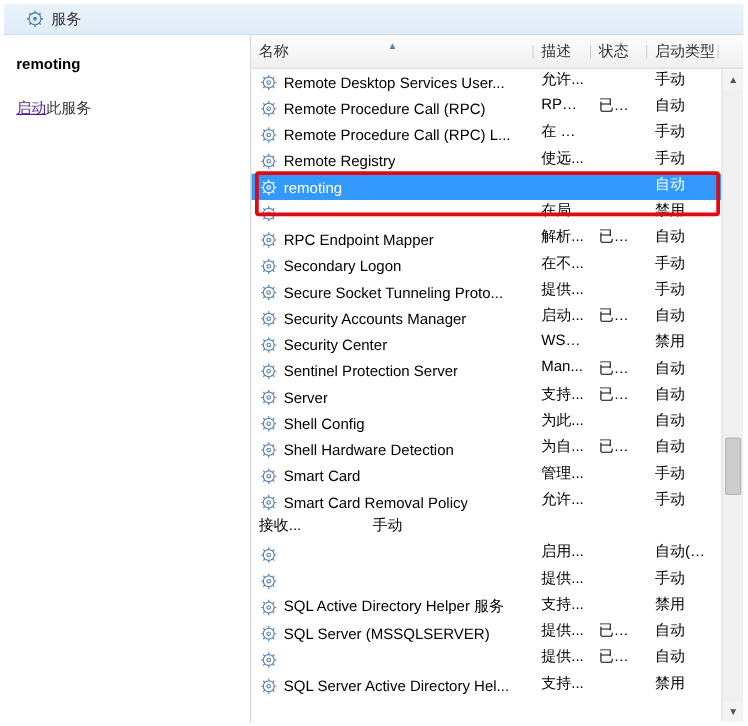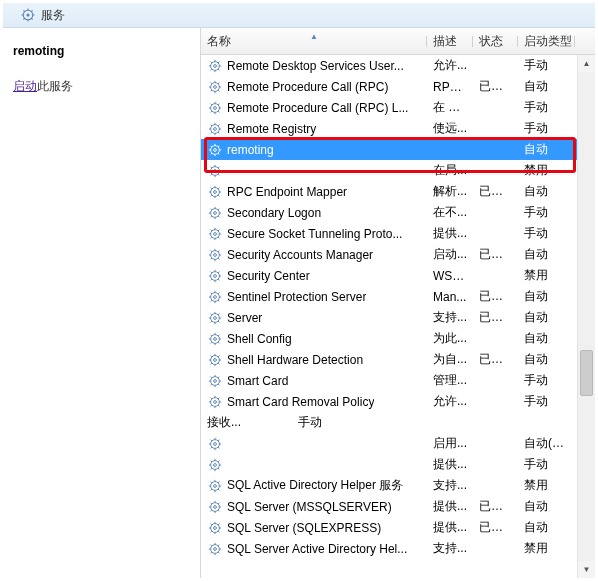--- a/index.html
+++ b/index.html
@@ -15,21 +15,21 @@
   .list-wrap{flex:1;display:flex;flex-direction:column;overflow:hidden;position:relative}
   .header-row{display:flex;background:linear-gradient(#fdfdfd,#f0f0f0);border-bottom:1px solid #d8d8d8;height:26px;align-items:center;user-select:none}
   .header-row .col{box-sizing:border-box;padding:0 6px;position:relative;font-size:12px;color:#333;white-space:nowrap;overflow:hidden}
   .header-row .col:after{content:"";position:absolute;right:0;top:3px;bottom:3px;width:1px;background:#d0d0d0}
   .col-name{width:226px}
   .col-desc{width:46px}
   .col-status{width:45px}
   .col-start{width:57px}
   .sort-arrow{position:absolute;left:50%;top:-1px;transform:translateX(-50%);font-size:8px;color:#5b86b4}
   .rows{flex:1;overflow:hidden;position:relative}
-  .row{display:flex;height:21px;align-items:center;font-size:12px;color:#000;white-space:nowrap}
+  .row{display:flex;height:21px;font-size:12px;color:#000;white-space:nowrap}
   .row .col{box-sizing:border-box;padding:0 6px;overflow:hidden;text-overflow:ellipsis}
   .row .col-name{display:flex;align-items:center;gap:4px}
   .row.selected{background:#3399ff;color:#fff}
   .row.selected .gear-icon svg path,.row.selected .gear-icon svg circle{stroke:#fff}
   .gear-icon{width:16px;height:16px;flex:0 0 16px;display:flex;align-items:center;justify-content:center}
   .gear-icon svg{display:block}
   .name-text{overflow:hidden;text-overflow:ellipsis}
   .highlight-box{position:absolute;border:3px solid #e30613;border-radius:3px;pointer-events:none;z-index:5}
   .scroll-area{position:absolute;right:0;top:0;bottom:0;width:17px;background:#f0f0f0;border-left:1px solid #e4e4e4;display:flex;flex-direction:column;align-items:center}
   .scroll-btn{width:17px;height:17px;display:flex;align-items:center;justify-content:center;font-size:8px;color:#555;background:#f4f4f4}
@@ -397,21 +397,20 @@
             </div>
             <div class="row">
               <div class="col col-name">
                 <span class="gear-icon">
                   <svg width="14" height="14" viewBox="0 0 16 16">
                     <circle cx="8" cy="8" r="5" fill="none" stroke="#5b86b4" stroke-width="1.1"></circle>
                     <circle cx="8" cy="8" r="1.6" fill="none" stroke="#5b86b4" stroke-width="1.1"></circle>
                     <path d="M8 1v2M8 13v2M1 8h2M13 8h2M3 3l1.4 1.4M11.6 11.6L13 13M3 13l1.4-1.4M11.6 4.4L13 3" stroke="#5b86b4" stroke-width="1.1" fill="none"></path>
                   </svg>
                 </span>
-                <span class="name-text">SQL Server (SQLEXPRESS)</span>
               </div>
               <div class="col col-desc">提供...</div>
               <div class="col col-status">已启动</div>
               <div class="col col-start">自动</div>
             </div>
             <div class="row">
               <div class="col col-name">
                 <span class="gear-icon">
                   <svg width="14" height="14" viewBox="0 0 16 16">
                     <circle cx="8" cy="8" r="5" fill="none" stroke="#5b86b4" stroke-width="1.1"></circle>

